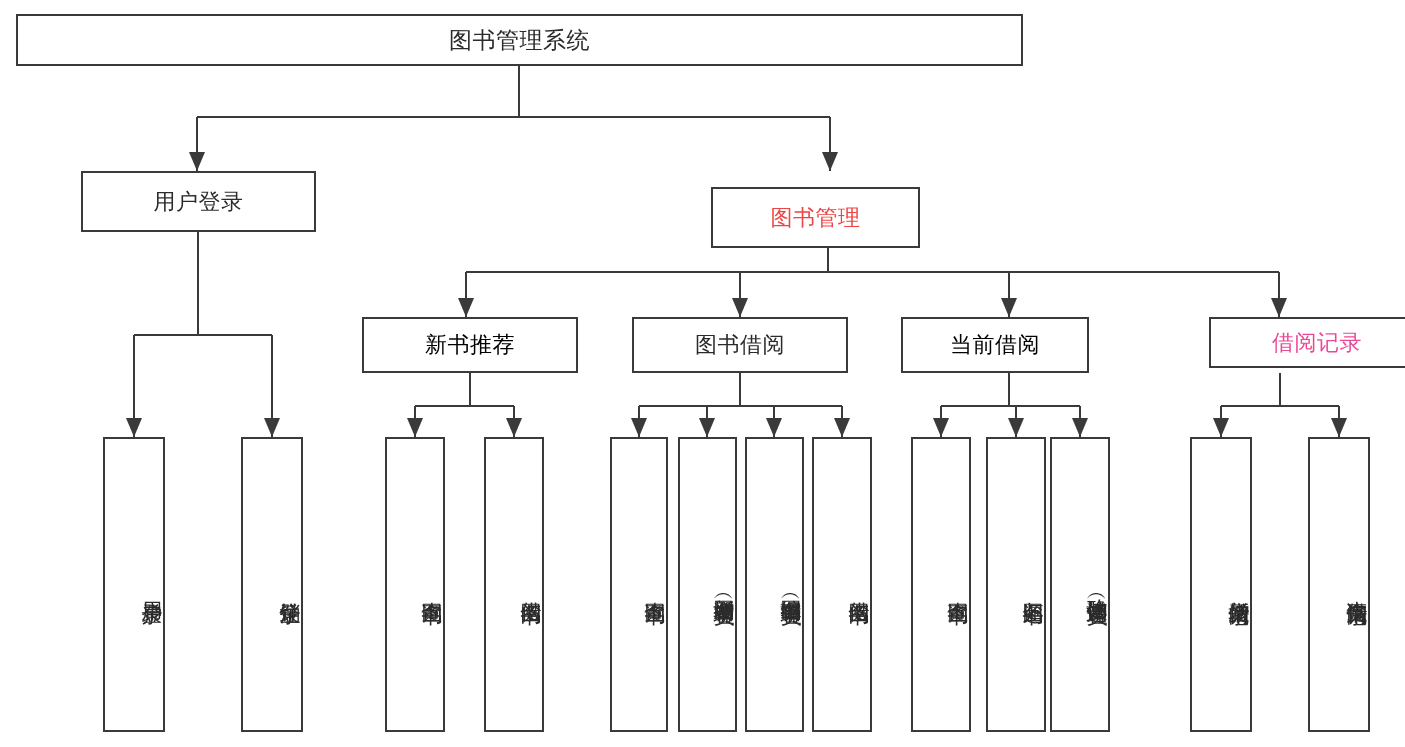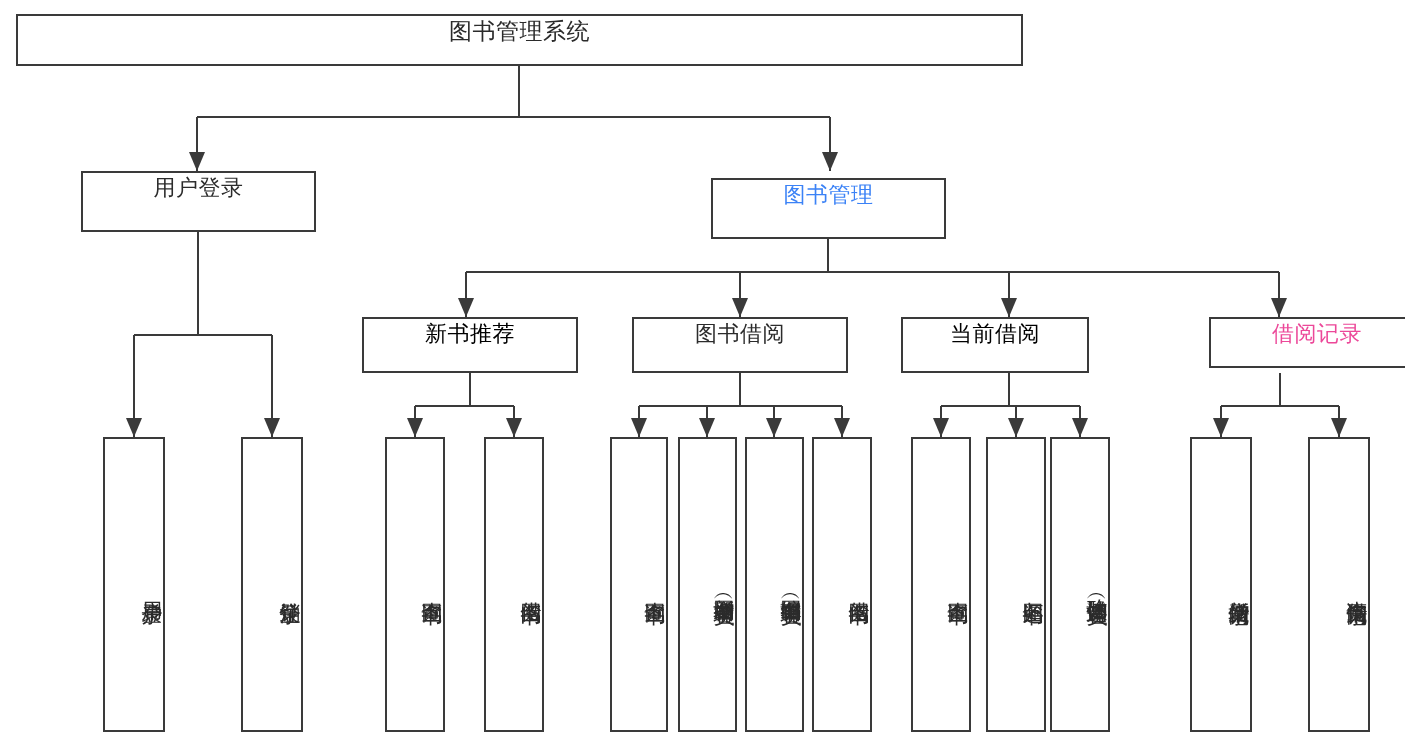--- a/index.html
+++ b/index.html
@@ -25,21 +25,21 @@
     width: 1405px;
     height: 747px;
     pointer-events: none;
   }
   .node {
     position: absolute;
     box-sizing: border-box;
     background: #ffffff;
     border: 2px solid #3a3a3a;
     display: flex;
-    align-items: flex-start;
+    align-items: center;
     justify-content: center;
     color: #2b2b2b;
   }
   .node.horiz {
     font-size: 22px;
     letter-spacing: 0.5px;
   }
   .node.vert {
     writing-mode: vertical-rl;
     text-orientation: upright;
@@ -129,21 +129,21 @@
       <polygon points="1331,418 1347,418 1339,437" fill="#3a3a3a"></polygon>
     </svg>
 
   <div id="nodes-layer">
       <div class="node horiz root" style="left: 16px; top: 14px; width: 1007px; height: 52px; border-color: rgb(58, 58, 58); color: rgb(43, 43, 43);">
         <span class="htext">图书管理系统</span>
       </div>
       <div class="node horiz" style="left: 81px; top: 171px; width: 235px; height: 61px; border-color: rgb(58, 58, 58); color: rgb(43, 43, 43);">
         <span class="htext">用户登录</span>
       </div>
-      <div class="node horiz" style="left: 711px; top: 178px; width: 235px; height: 61px; border-color: rgb(58, 58, 58); color: #3b82f6;">
+      <div class="node horiz" style="left: 711px; top: 187px; width: 209px; height: 61px; border-color: rgb(58, 58, 58); color: #ef4444;">
         <span class="htext">图书管理</span>
       </div>
       <div class="node horiz" style="left: 362px; top: 317px; width: 216px; height: 56px; border-color: rgb(58, 58, 58); color: #000000;">
         <span class="htext">新书推荐</span>
       </div>
       <div class="node horiz" style="left: 632px; top: 317px; width: 216px; height: 56px; border-color: rgb(58, 58, 58); color: rgb(43, 43, 43);">
         <span class="htext">图书借阅</span>
       </div>
       <div class="node horiz" style="left: 901px; top: 317px; width: 188px; height: 56px; border-color: rgb(58, 58, 58); color: #000000;">
         <span class="htext">当前借阅</span>

